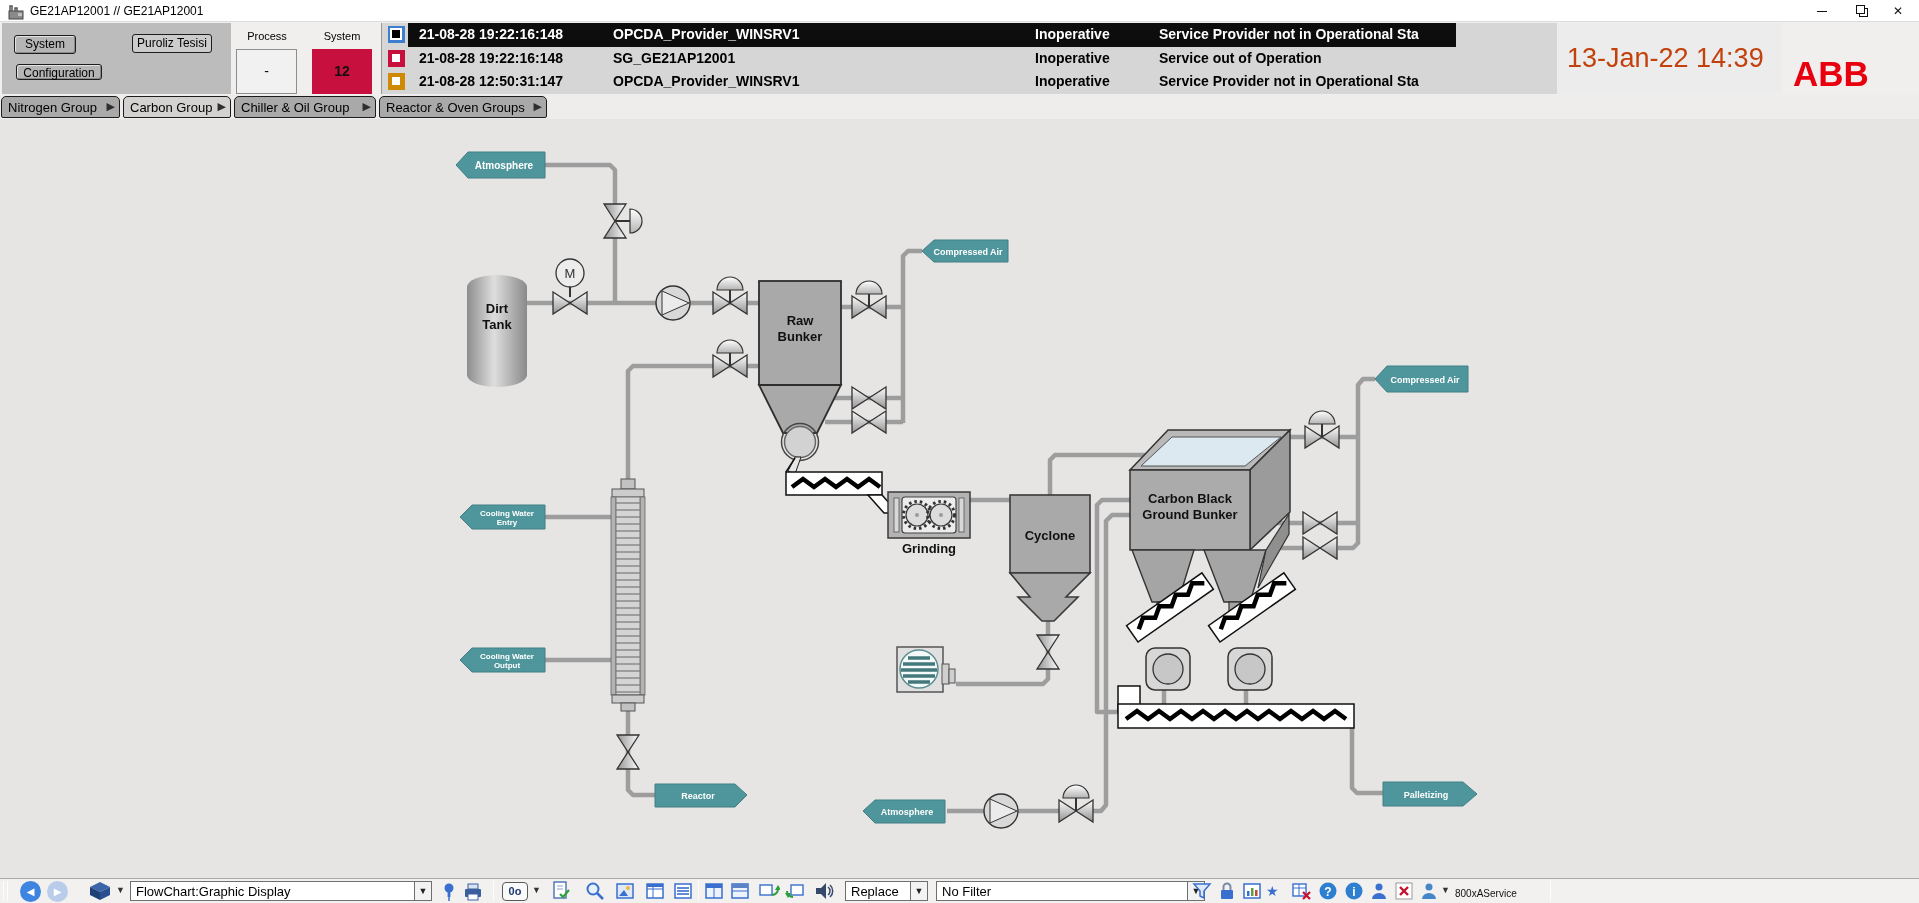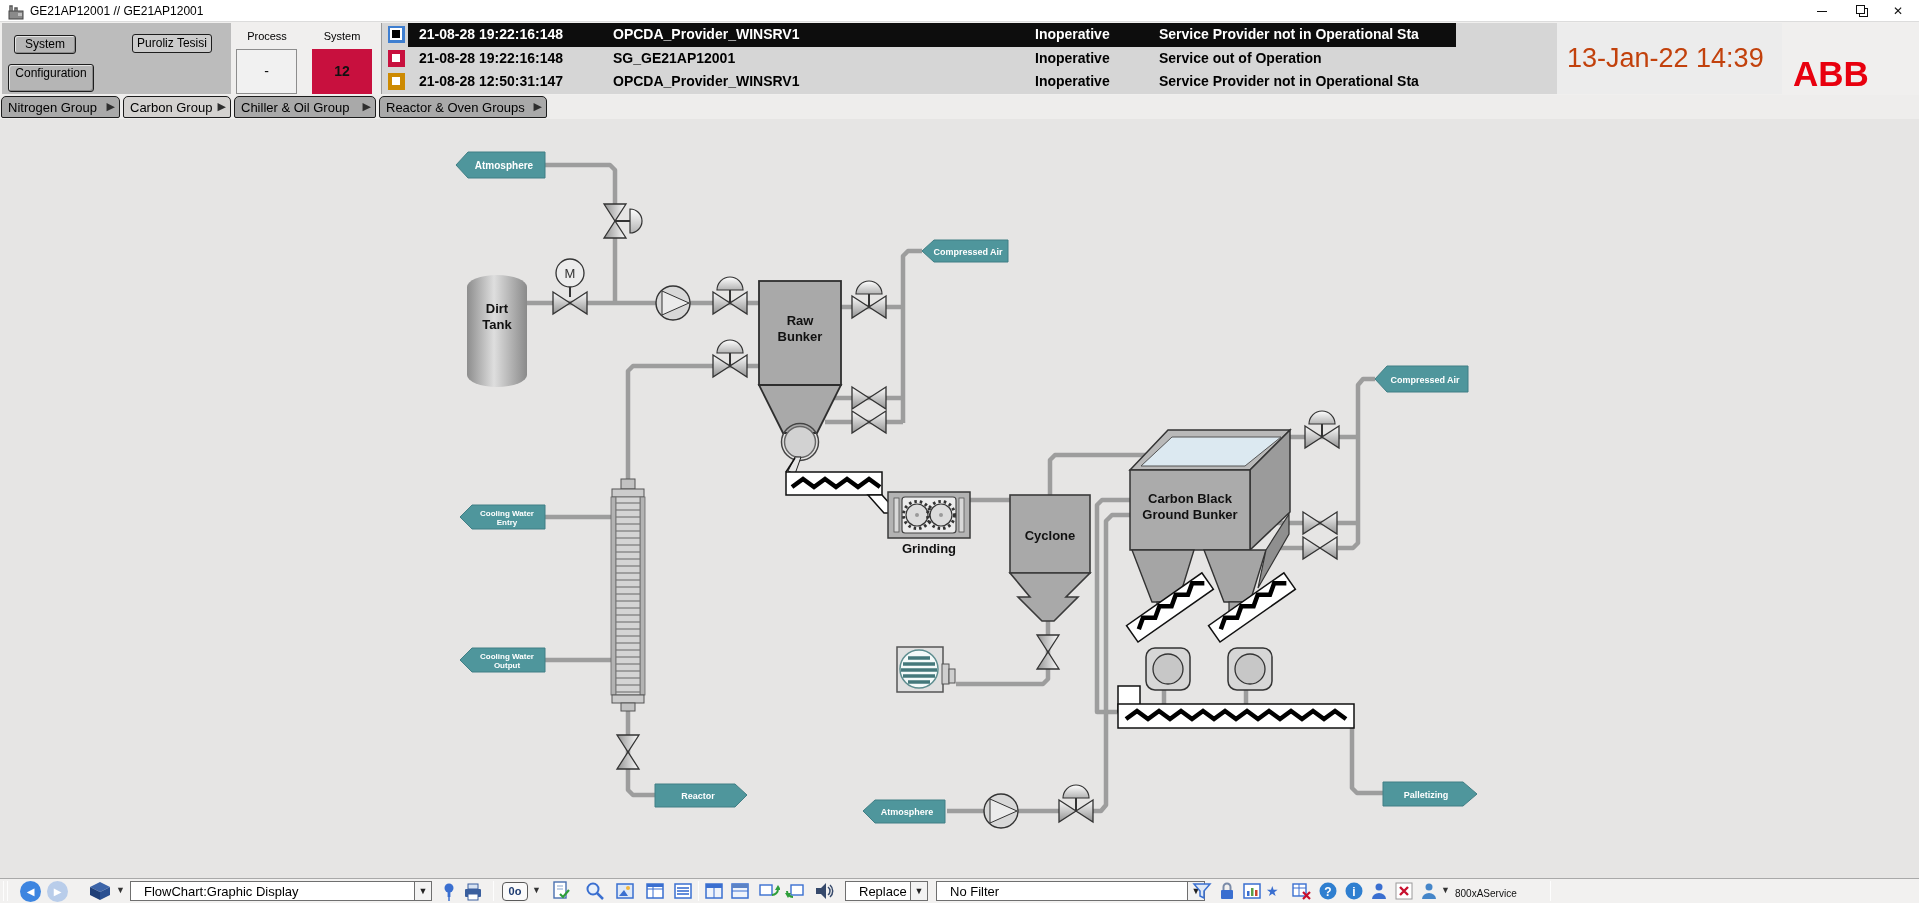--- a/index.html
+++ b/index.html
@@ -65,21 +65,21 @@
   .eqlbl  { font-weight:bold; fill:#111; font-size:13px; text-anchor:middle; }
   .taglbl { font-weight:bold; fill:#ffffff; text-anchor:middle; }
   .tag10 { font-size:10px; } .tag9 { font-size:9px; } .tag8 { font-size:8px; }
 
   
   #toolbar { position:absolute; left:0; top:878px; width:1919px; height:25px;
     background:#f2f1f0; border-top:1px solid #a9a9a9; }
   .titem { position:absolute; top:2px; height:20px; }
   .sepv { position:absolute; top:2px; width:1px; height:20px; background:#b7b7b7; border-right:1px solid #fdfdfd; }
   .combo { position:absolute; top:2px; height:20px; background:#fff; border:1px solid #6f6f6f;
-    font-size:13px; color:#000; padding:2px 20px 0 13px; white-space:nowrap; overflow:hidden; }
+    font-size:13px; color:#000; padding:2px 20px 0 5px; white-space:nowrap; overflow:hidden; }
   .combo .dd { position:absolute; right:0; top:0; width:17px; height:18px; border-left:1px solid #6f6f6f;
     background:#f3f3f3; text-align:center; font-size:9px; line-height:18px; color:#222; }
   .ticon { display:block; }
   .navcirc { width:21px; height:21px; border-radius:50%; text-align:center; line-height:21px;
     color:#fff; font-size:10px; }
   .caret { position:absolute; top:6px; font-size:9px; color:#333; }
   .scalebtn { position:absolute; top:3px; width:26px; height:19px; border:1px solid #5a5a5a; border-radius:4px;
     background:#fafafa; font-size:11px; font-weight:bold; color:#1c3a70; text-align:center; line-height:17px; }
   #svclabel { position:absolute; top:9px; font-size:10px; color:#111; }
   .glyphicon { font-size:14px; line-height:20px; }
@@ -99,21 +99,21 @@
     <span class="restsq" style="left:14px;top:8px"></span>
     <span class="restsq" style="left:11px;top:5px"></span>
   </div>
   <div class="winbtn" id="btn-close">✕</div>
 </div>
 
 <div id="header">
   <div id="leftpanel">
     <div class="hbtn" style="left:12px;top:12px;width:62px;height:19px;line-height:17px">System</div>
     <div id="plantfield">Puroliz Tesisi</div>
-    <div class="hbtn" style="left:6px;top:41px;width:86px;height:28px;line-height:17px">Configuration</div>
+    <div class="hbtn" style="left:14px;top:41px;width:86px;height:16px;line-height:17px">Configuration</div>
   </div>
   <div class="collabel" style="left:236px">Process</div>
   <div class="collabel" style="left:311px">System</div>
   <div id="processbox">-</div>
   <div id="systembox">12</div>
 
   <div id="alarms">
     <div class="arow sel">
       <div class="hl"></div>
       <div class="chk" style="background:#3e7ed0">

